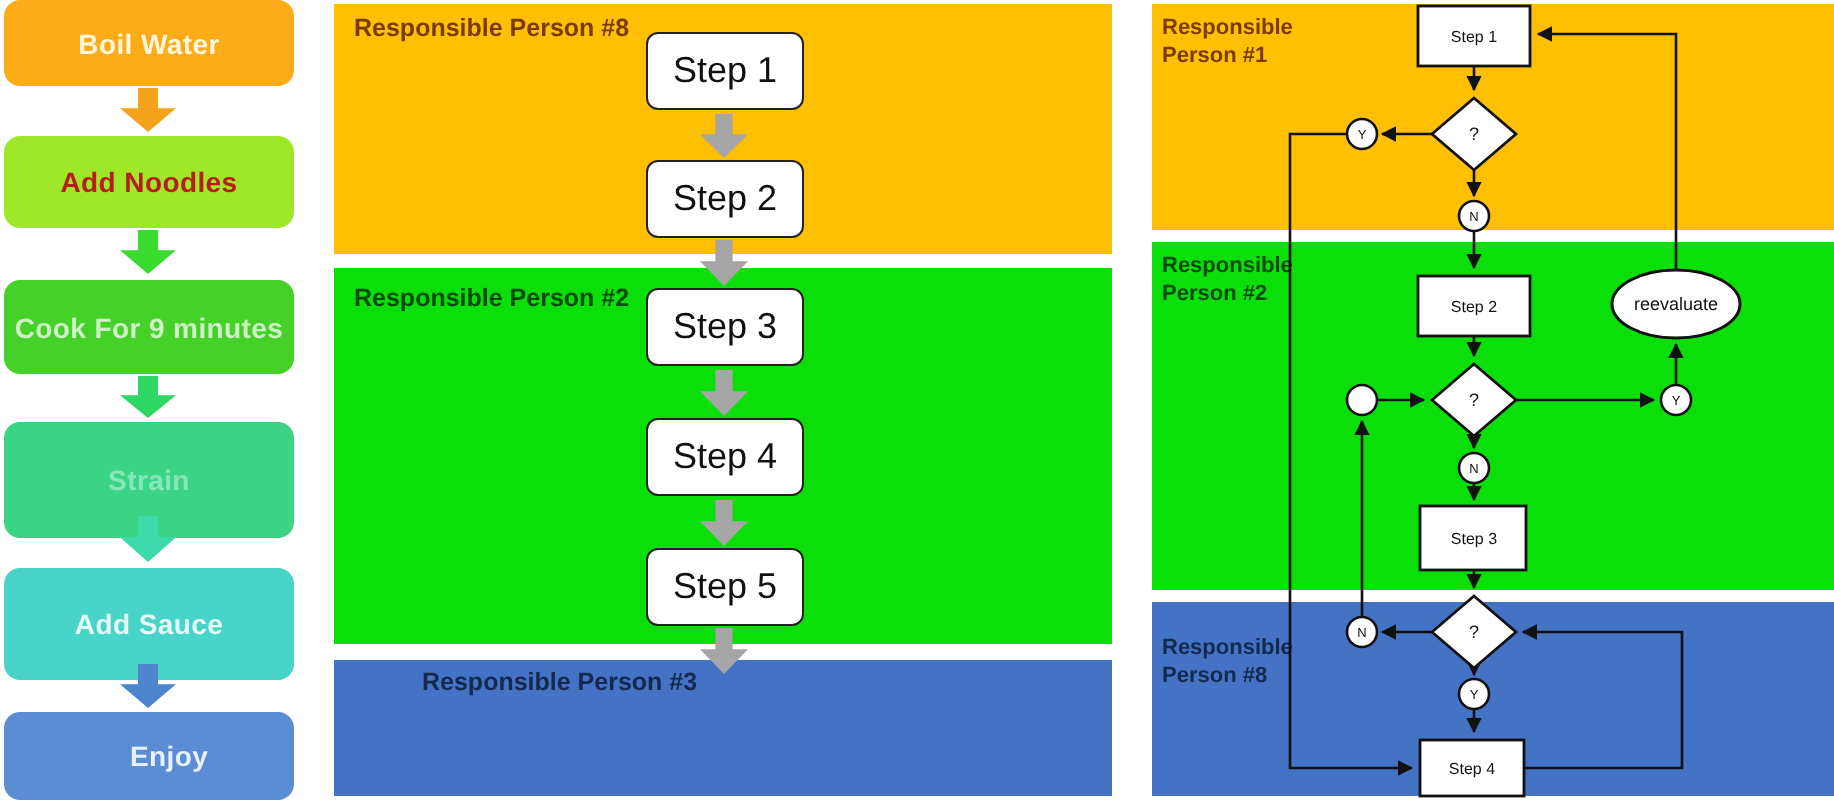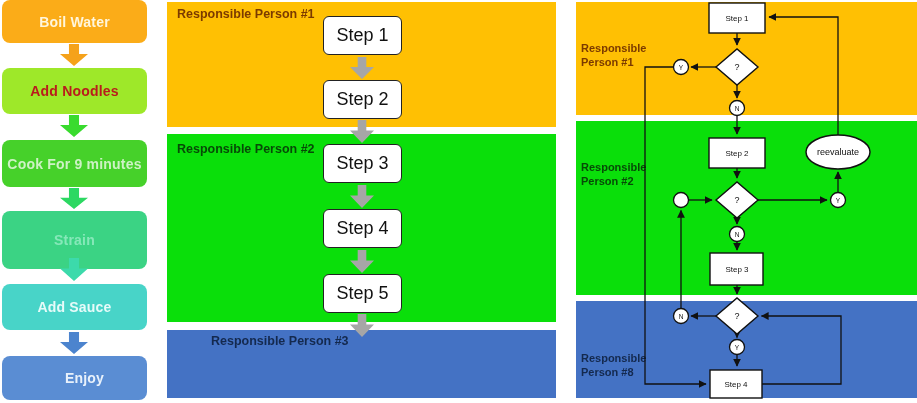--- a/index.html
+++ b/index.html
@@ -10,21 +10,21 @@
   .lbox { position:absolute; left:2px; width:145px; border-radius:8px;
           display:flex; align-items:center; justify-content:center;
           font-size:14px; font-weight:bold; letter-spacing:.2px; }
   .larrow { position:absolute; left:60px; width:28px;
             clip-path:polygon(32% 0,68% 0,68% 46%,100% 46%,50% 100%,0 46%,32% 46%); }
 
   
   .band-m { position:absolute; left:167px; width:389px; }
   .band-r { position:absolute; left:576px; width:341px; }
   .lane-label-m { position:absolute; left:177px; font-size:12.5px; font-weight:bold; }
-  .lane-label-r { position:absolute; left:581px; font-size:11px; font-weight:bold; line-height:1.3;margin-top:34px; }
+  .lane-label-r { position:absolute; left:581px; font-size:11px; font-weight:bold; line-height:1.3; }
   .mstep { position:absolute; left:323px; width:79px; height:39px; background:#ffffff;
            border:1.5px solid #222; border-radius:6px;
            display:flex; align-items:center; justify-content:center;
            font-size:18px; color:#111; }
   .garrow { position:absolute; left:350px; width:24px;
             clip-path:polygon(32% 0,68% 0,68% 46%,100% 46%,50% 100%,0 46%,32% 46%); }
 
   
   #flow-svg { position:absolute; left:575px; top:0; width:342px; height:403px; }
   #flow-svg text { font-family:"Liberation Sans", sans-serif; fill:#111; }
@@ -43,30 +43,30 @@
 
   <div class="lbox" style="top: 68px; height: 46px; background: rgb(158, 232, 41); color: #b91c1c;">Add Noodles</div>
   <div class="larrow" style="top: 115px; height: 22px; background: rgb(57, 219, 46);"></div>
 
   <div class="lbox" style="top: 140px; height: 47px; background: rgb(70, 209, 42); color: rgb(205, 242, 196);">Cook For 9 minutes</div>
   <div class="larrow" style="top: 188px; height: 21px; background: rgb(44, 216, 98);"></div>
 
   <div class="lbox" style="top: 211px; height: 58px; background: rgb(59, 211, 132); color: rgb(134, 232, 185);">Strain</div>
   <div class="larrow" style="top: 258px; height: 23px; background: rgb(60, 218, 171);"></div>
 
-  <div class="lbox" style="top: 284px; height: 46px; background: rgb(72, 212, 200); color: rgb(230, 251, 249); text-align: right;">Add Sauce</div>
+  <div class="lbox" style="top: 284px; height: 56px; background: rgb(72, 212, 200); color: rgb(230, 251, 249); text-align: right;">Add Sauce</div>
   <div class="larrow" style="top: 332px; height: 22px; background: rgb(76, 132, 206);"></div>
 
   <div class="lbox" style="top: 356px; height: 44px; background: rgb(90, 141, 211); color: rgb(232, 241, 251); padding-left: 20px;">Enjoy</div>
 
   <div class="band-m" style="top: 2px; height: 125px; background: rgb(255, 192, 3);"></div>
   <div class="band-m" style="top: 134px; height: 188px; background: rgb(10, 223, 10);"></div>
   <div class="band-m" style="top: 330px; height: 68px; background: rgb(68, 114, 196);"></div>
 
-  <div class="lane-label-m" style="top: 7px; color: rgb(123, 58, 0);">Responsible Person #1</div>
+  <div class="lane-label-m" style="top: 7px; color: rgb(123, 58, 0);">Responsible Person #8</div>
   <div class="lane-label-m" style="top: 142px; color: rgb(7, 74, 7);">Responsible Person #2</div>
   <div class="lane-label-m" style="top: 334px; color: rgb(20, 41, 78); margin-left: 34px;">Responsible Person #3</div>
 
   <div class="mstep" style="top:16px">Step 1</div>
   <div class="garrow" style="top: 57px; height: 22px; background: rgb(166, 166, 166);"></div>
   <div class="mstep" style="top:80px">Step 2</div>
   <div class="garrow" style="top: 120px; height: 23px; background: rgb(166, 166, 166);"></div>
   <div class="mstep" style="top:144px">Step 3</div>
   <div class="garrow" style="top: 185px; height: 23px; background: rgb(166, 166, 166);"></div>
   <div class="mstep" style="top:209px">Step 4</div>

